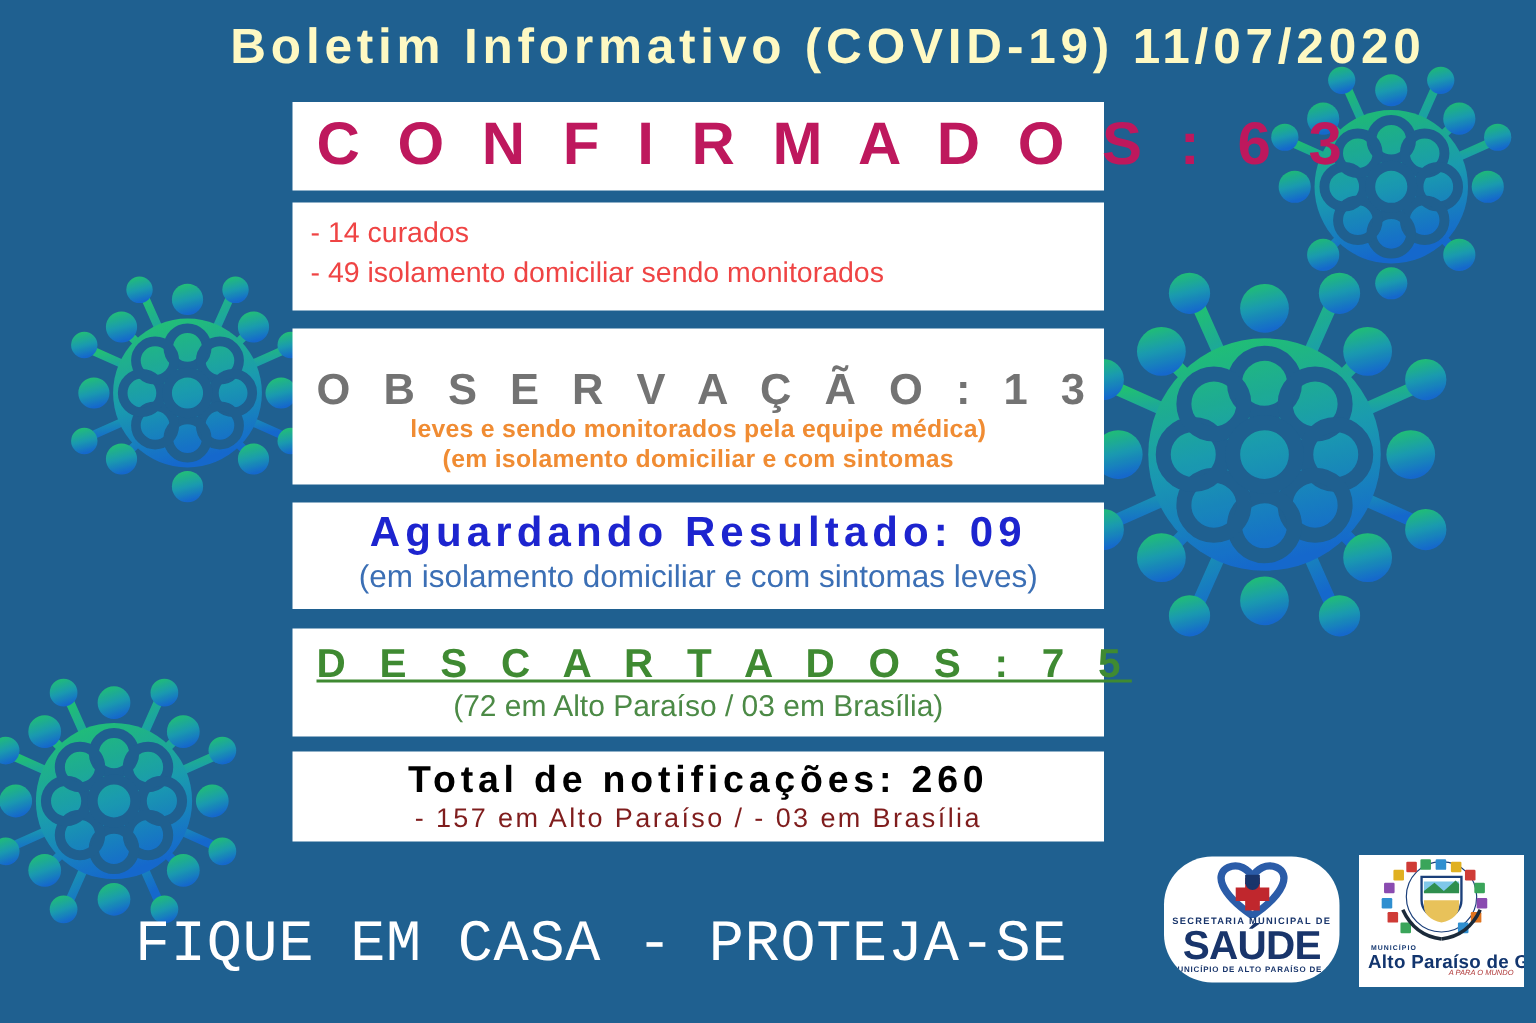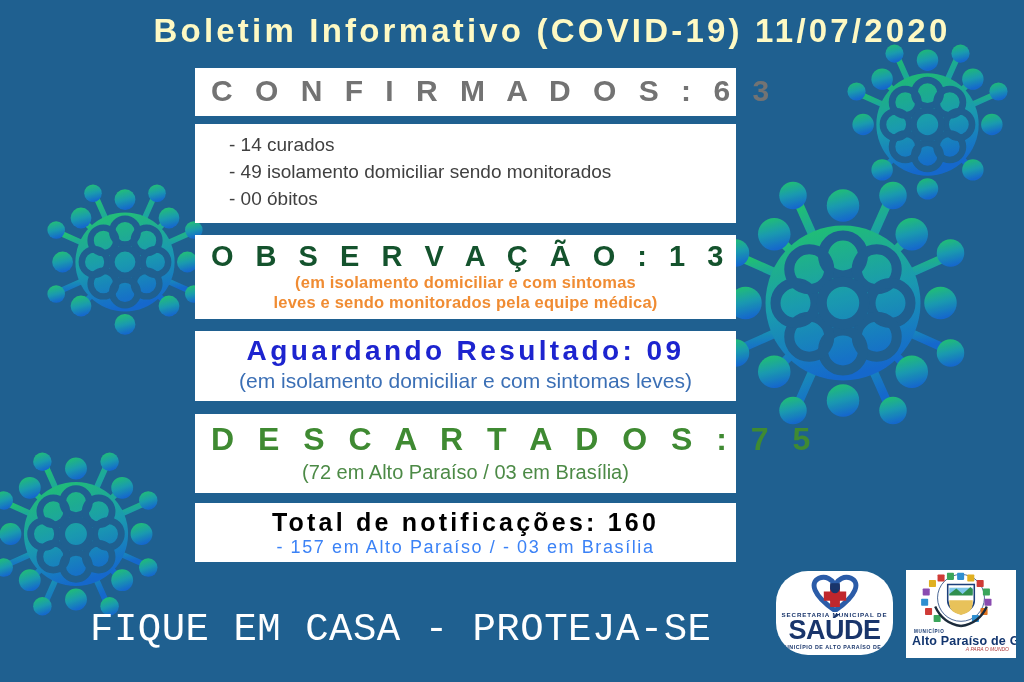--- a/index.html
+++ b/index.html
@@ -56,45 +56,45 @@
   .headline {
     font-weight: bold;
     line-height: 1.12;
     white-space: nowrap;
   }
   .sub { line-height: 1.18; }
 
   
   .card-confirmados { padding: 6px 10px 8px; }
   .confirmados-title {
-    color: #737373;
-    font-size: 30px;
+    color: #be185d;
+    font-size: 40px;
     letter-spacing: 7px;
     padding-left: 6px;
   }
   .card-confirmados-detail {
     padding: 8px 12px 10px;
     margin-bottom: 12px;
   }
   .detail-line {
-    color: #404040;
+    color: #ef4444;
     font-size: 19px;
     line-height: 1.42;
     white-space: nowrap;
-    margin-left: 22px;
   }
 
   
   .card-observacao { padding: 5px 10px 7px; margin-bottom: 12px; }
   .observacao-title {
-    color: #14532d;
+    color: #737373;
     font-size: 29px;
     letter-spacing: 7px;
     text-align: center;
     padding-left: 6px;
+    margin-top: 20px;
   }
   .observacao-sub {
     color: #f08c33;
     font-size: 16.5px;
     font-weight: bold;
     text-align: center;
     letter-spacing: 0.2px;
     line-height: 1.22;
   }
 
@@ -110,42 +110,43 @@
     color: #3b6fb5;
     font-size: 21px;
     text-align: center;
     margin-top: 2px;
   }
 
   
   .card-descartados { padding: 8px 10px 8px; margin-bottom: 10px; }
   .descartados-title {
     color: #3f8a32;
-    font-size: 32px;
+    font-size: 27px;
     letter-spacing: 7.5px;
     text-align: center;
     padding-left: 6px;
+    text-decoration: underline;
   }
   .descartados-sub {
     color: #4c8a46;
     font-size: 20px;
     text-align: center;
     margin-top: 3px;
   }
 
   
   .card-total { padding: 5px 10px 4px; margin-bottom: 0; }
   .total-title {
     color: #000000;
     font-size: 25px;
     letter-spacing: 3.2px;
     text-align: center;
   }
   .total-sub {
-    color: #3b82f6;
+    color: #7f1d1d;
     font-size: 18px;
     letter-spacing: 1.6px;
     text-align: center;
     margin-top: 1px;
     white-space: nowrap;
   }
 
   
   #slogan {
     position: absolute;
@@ -475,41 +476,40 @@
 
   <div id="cards">
 
     <div class="card card-confirmados">
       <div class="headline confirmados-title">C O N F I R M A D O S :   6 3</div>
     </div>
 
     <div class="card card-confirmados-detail">
       <div class="detail-line">- 14 curados</div>
       <div class="detail-line">- 49 isolamento domiciliar sendo monitorados</div>
-      <div class="detail-line">- 00 óbitos</div>
     </div>
 
     <div class="card card-observacao">
       <div class="headline observacao-title">O B S E R V A Ç Ã O :   1 3</div>
+      <div class="sub observacao-sub">leves e sendo monitorados pela equipe médica)</div>
       <div class="sub observacao-sub">(em isolamento domiciliar e com sintomas</div>
-      <div class="sub observacao-sub">leves e sendo monitorados pela equipe médica)</div>
     </div>
 
     <div class="card card-aguardando">
       <div class="headline aguardando-title">Aguardando Resultado: 09</div>
       <div class="sub aguardando-sub">(em isolamento domiciliar e com sintomas leves)</div>
     </div>
 
     <div class="card card-descartados">
       <div class="headline descartados-title">D E S C A R T A D O S :   7 5</div>
       <div class="sub descartados-sub">(72 em Alto Paraíso / 03 em Brasília)</div>
     </div>
 
     <div class="card card-total">
-      <div class="headline total-title">Total de notificações: 160</div>
+      <div class="headline total-title">Total de notificações: 260</div>
       <div class="sub total-sub">- 157 em  Alto Paraíso / - 03 em Brasília</div>
     </div>
   </div>
 
   <div id="slogan">FIQUE EM CASA  -  PROTEJA-SE</div>
 
   <div class="logo-box" id="logo-saude">
     <div class="saude-heart">
       <svg width="56" height="38" viewBox="0 0 80 54" aria-hidden="true">
         <path d="M40 52 C 8 30, 4 12, 17 6 C 27 1.5, 36 8, 40 15 C 44 8, 53 1.5, 63 6 C 76 12, 72 30, 40 52 Z" fill="none" stroke="#2b5ca8" stroke-width="7"></path>

